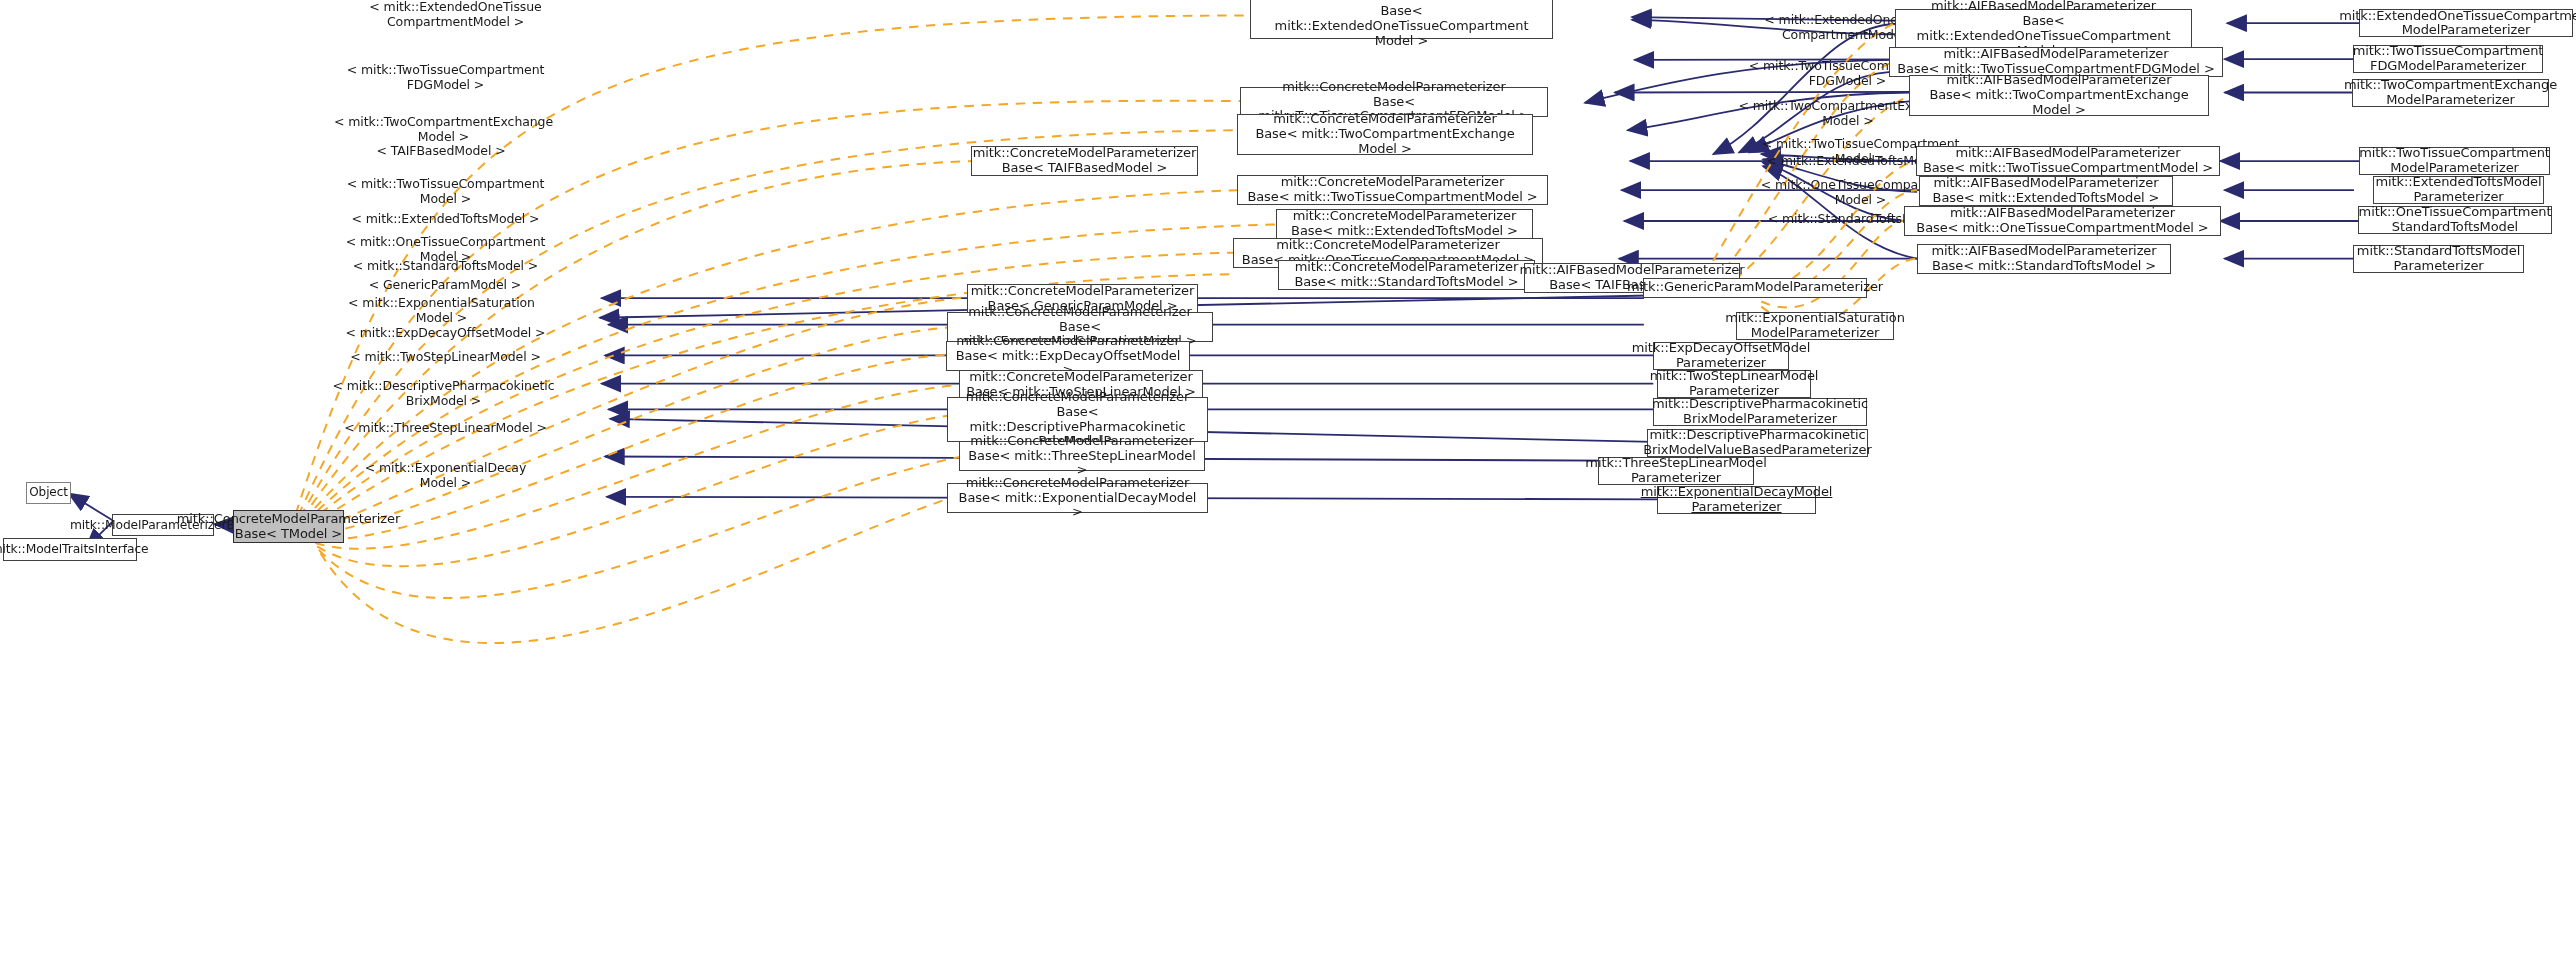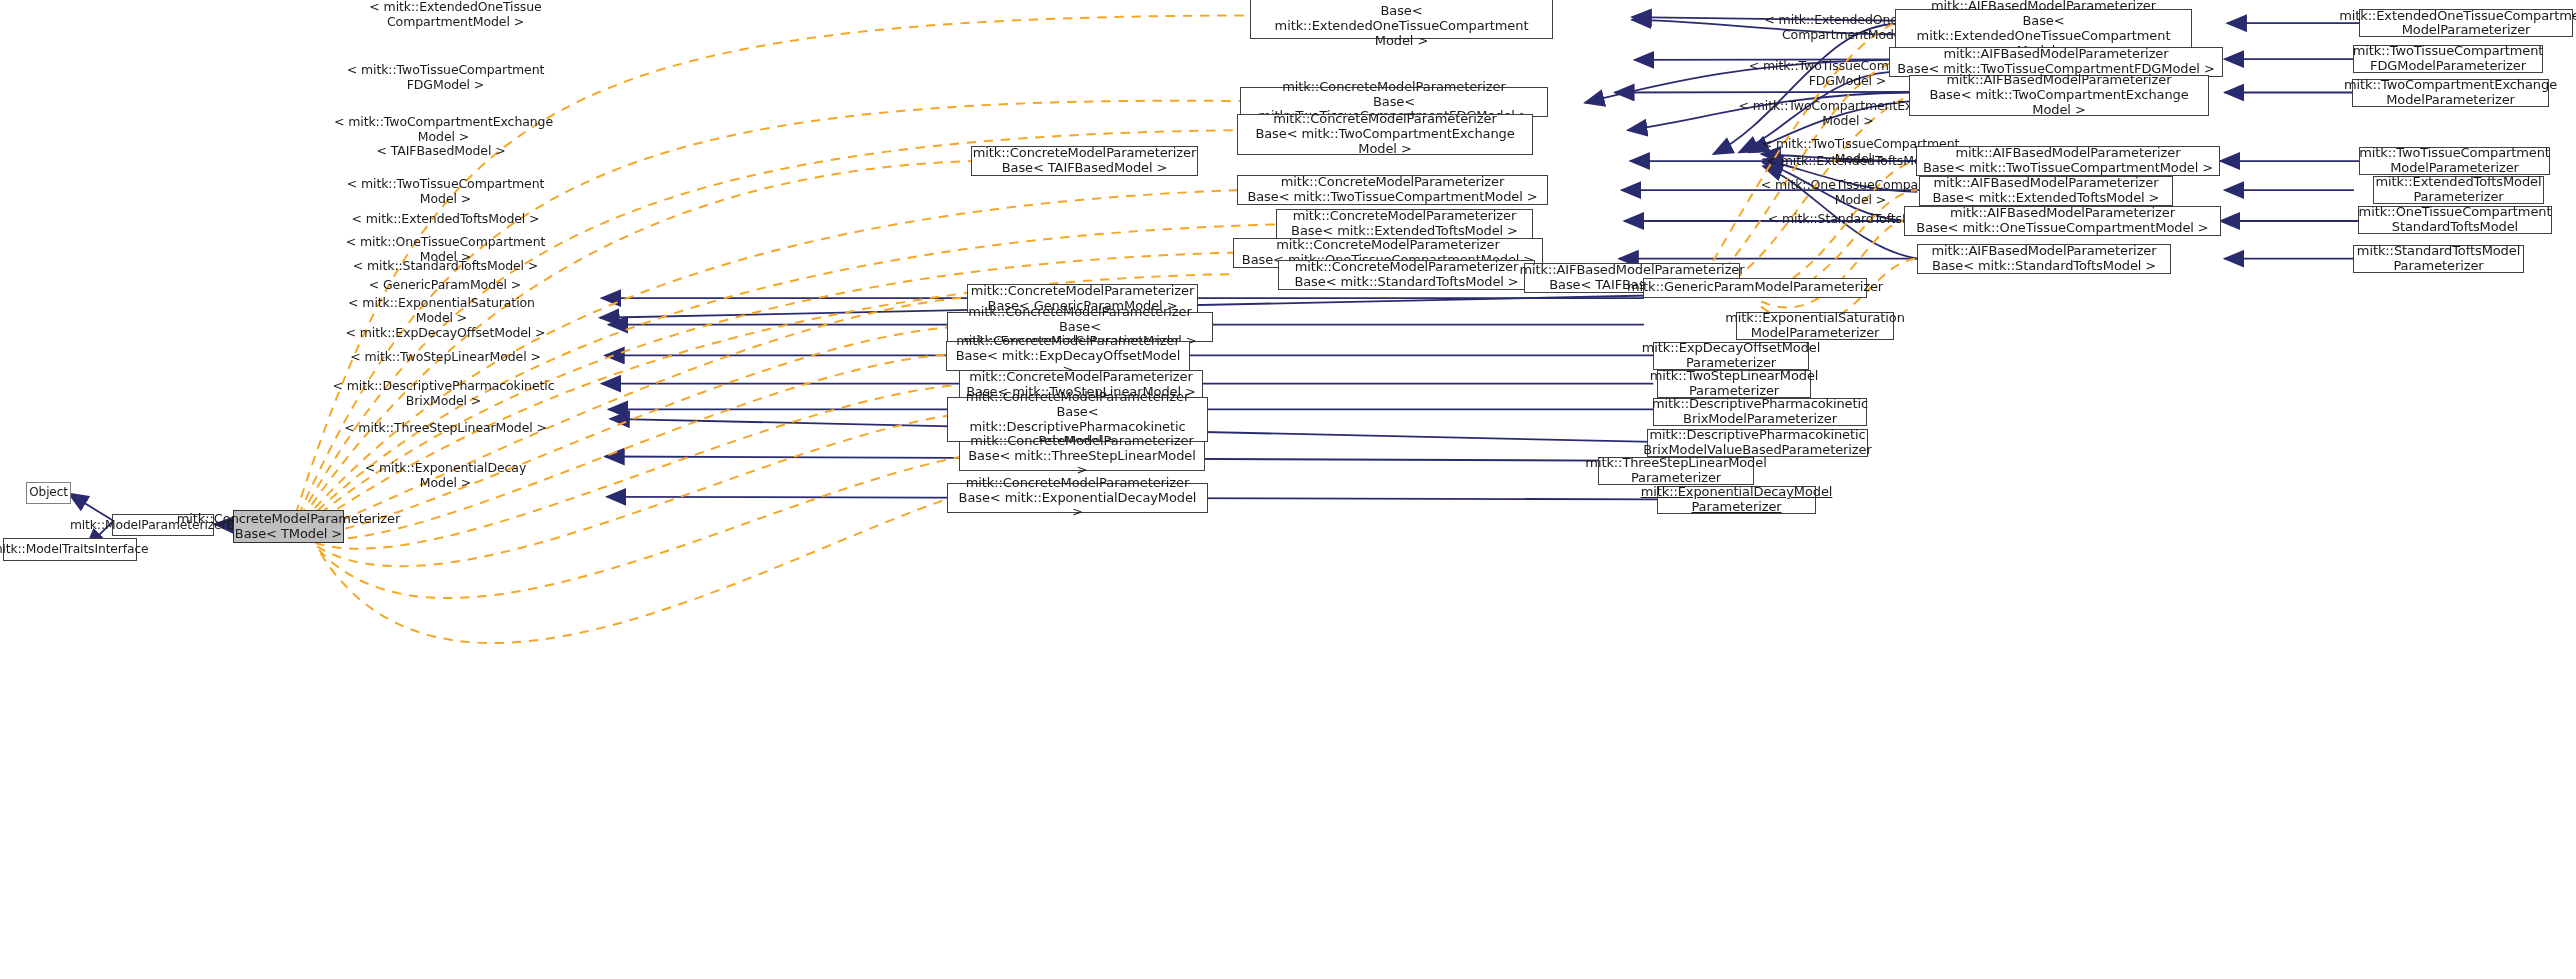--- a/index.html
+++ b/index.html
@@ -250,21 +250,21 @@
 StandardToftsModel</div>
 
   <div class="node" style="left:2353px;top:245px;width:171px;height:28px;">mitk::StandardToftsModel
 Parameterizer</div>
 
   <div class="node" style="left:1643px;top:278px;width:224px;height:19.7px;">mitk::GenericParamModelParameterizer</div>
 
   <div class="node" style="left:1736px;top:312px;width:158px;height:28px;">mitk::ExponentialSaturation
 ModelParameterizer</div>
 
-  <div class="node" style="left:1653px;top:342px;width:156px;height:28px;">mitk::ExpDecayOffsetModel
+  <div class="node" style="left:1653px;top:342px;width:136px;height:28px;">mitk::ExpDecayOffsetModel
 Parameterizer</div>
 
   <div class="node" style="left:1657px;top:370px;width:154px;height:28px;">mitk::TwoStepLinearModel
 Parameterizer</div>
 
   <div class="node" style="left:1653px;top:398px;width:214px;height:28px;">mitk::DescriptivePharmacokinetic
 BrixModelParameterizer</div>
 
   <div class="node" style="left:1647px;top:429px;width:221px;height:28px;">mitk::DescriptivePharmacokinetic
 BrixModelValueBasedParameterizer</div>

